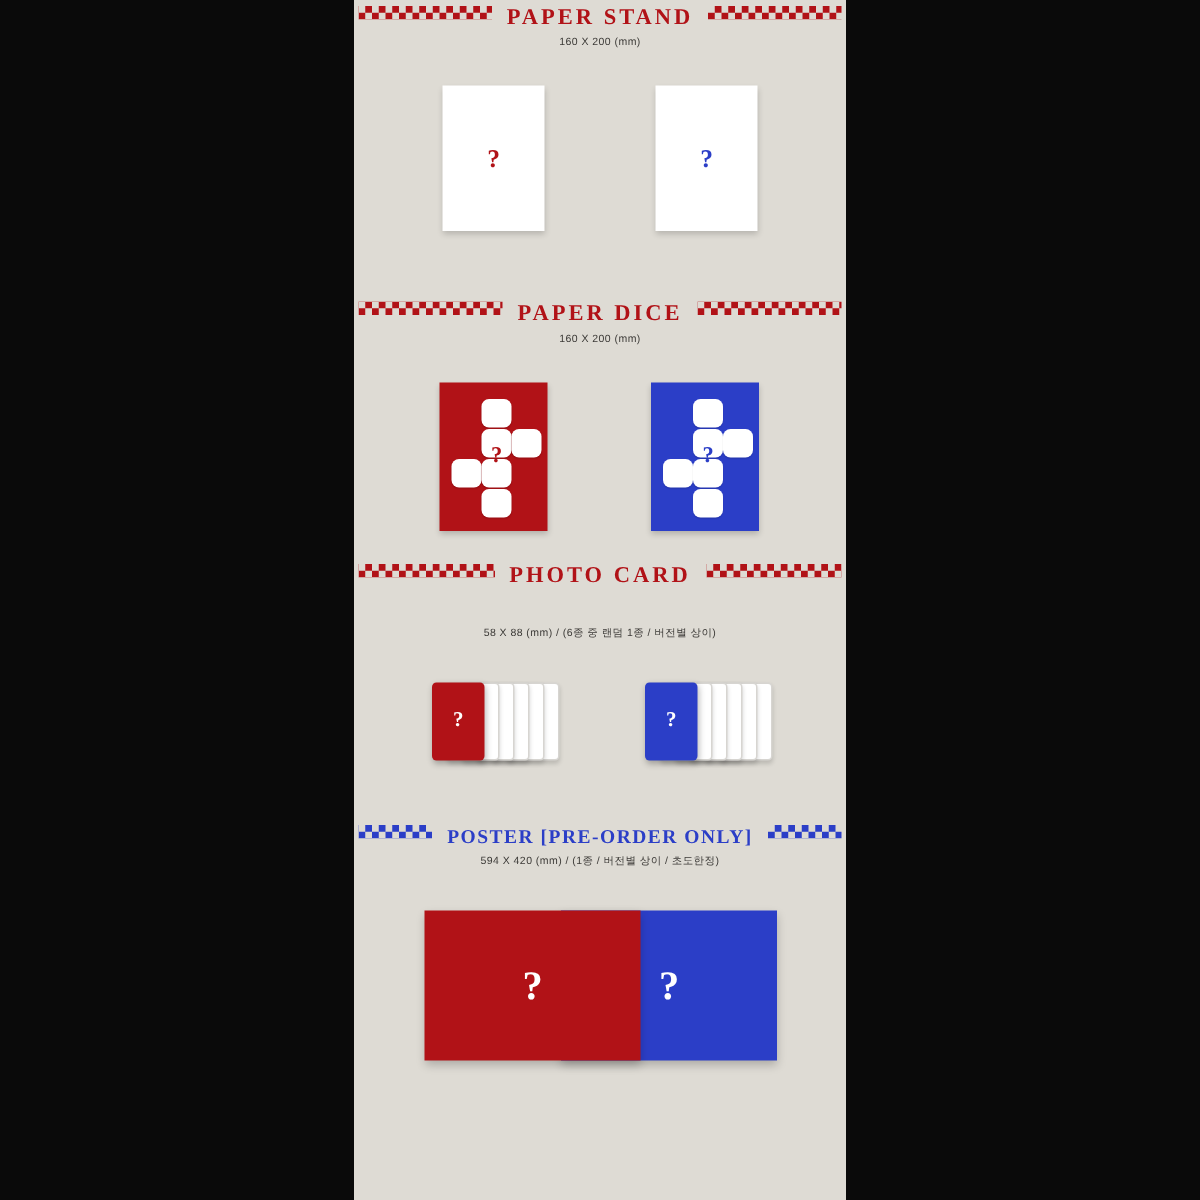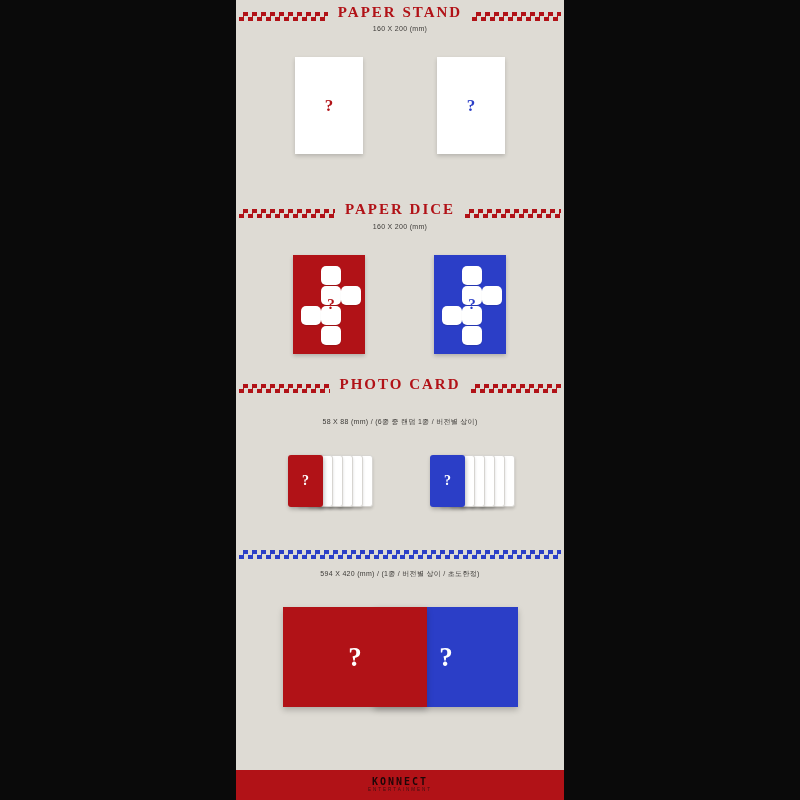--- a/index.html
+++ b/index.html
@@ -1,21 +1,21 @@
 <!DOCTYPE html>
 <html style="--page-bg: #0a0a0a; --panel-bg: #dedbd4; --red: #b11217; --blue: #2b3ec7;"><head>
 <meta charset="utf-8">
 <style>
   html,body{margin:0;padding:0;background:#000;}
   .stage{position:relative;width:800px;height:800px;margin:0 auto;overflow:hidden;
          background:var(--page-bg,#0a0a0a);font-family:"Liberation Sans",sans-serif;}
   .panel{position:absolute;left:236px;top:0;width:328px;height:800px;
          background:var(--panel-bg,#dedbd4);}
   
-  .sec-header{position:absolute;left:0;width:100%;display:flex;align-items:flex-end;
+  .sec-header{position:absolute;left:0;width:100%;display:flex;align-items:flex-start;
               padding:0 3px;box-sizing:border-box;}
   .checker{flex:1;height:9px;color:var(--red,#b11217);
            background:repeating-conic-gradient(currentColor 0% 25%, transparent 0% 50%);
            background-size:9px 9px;}
   .blue-h .checker{color:var(--blue,#2b3ec7);}
   .sec-title{margin:0 10px;font-family:"Liberation Serif",serif;font-weight:bold;
              font-size:15px;letter-spacing:2px;color:var(--red,#b11217);white-space:nowrap;}
   .blue-h .sec-title{color:var(--blue,#2b3ec7);font-size:13px;letter-spacing:1px;}
   .sec-sub{position:absolute;left:0;width:100%;text-align:center;
            font-size:7px;color:#3c3a37;letter-spacing:.3px;}
@@ -120,30 +120,27 @@
       <div class="pcard" style="left:30px;"></div>
       <div class="pcard" style="left:20px;"></div>
       <div class="pcard" style="left:10px;"></div>
       <div class="pcard front blue-bg" style="left:0;">
         <span class="pcard-q">?</span>
       </div>
     </div>
 
     <div class="sec-header blue-h" style="top:550px;">
       <div class="checker"></div>
+      <h2 class="sec-title">POSTER [PRE-ORDER ONLY]</h2>
       <div class="checker"></div>
     </div>
     <div class="sec-sub" style="top:569px;">594 X 420 (mm) / (1종 / 버전별 상이 / 초도한정)</div>
 
     <div class="poster blue-bg" style="left:138px;">
       <span class="poster-q">?</span>
     </div>
     <div class="poster red-bg" style="left:47px;">
       <span class="poster-q">?</span>
     </div>
 
-    <div class="footer">
-      <div class="logo">KONNECT</div>
-      <div class="logo-sub">ENTERTAINMENT</div>
-    </div>
 
   </div>
 </div>
 
 </body></html>

